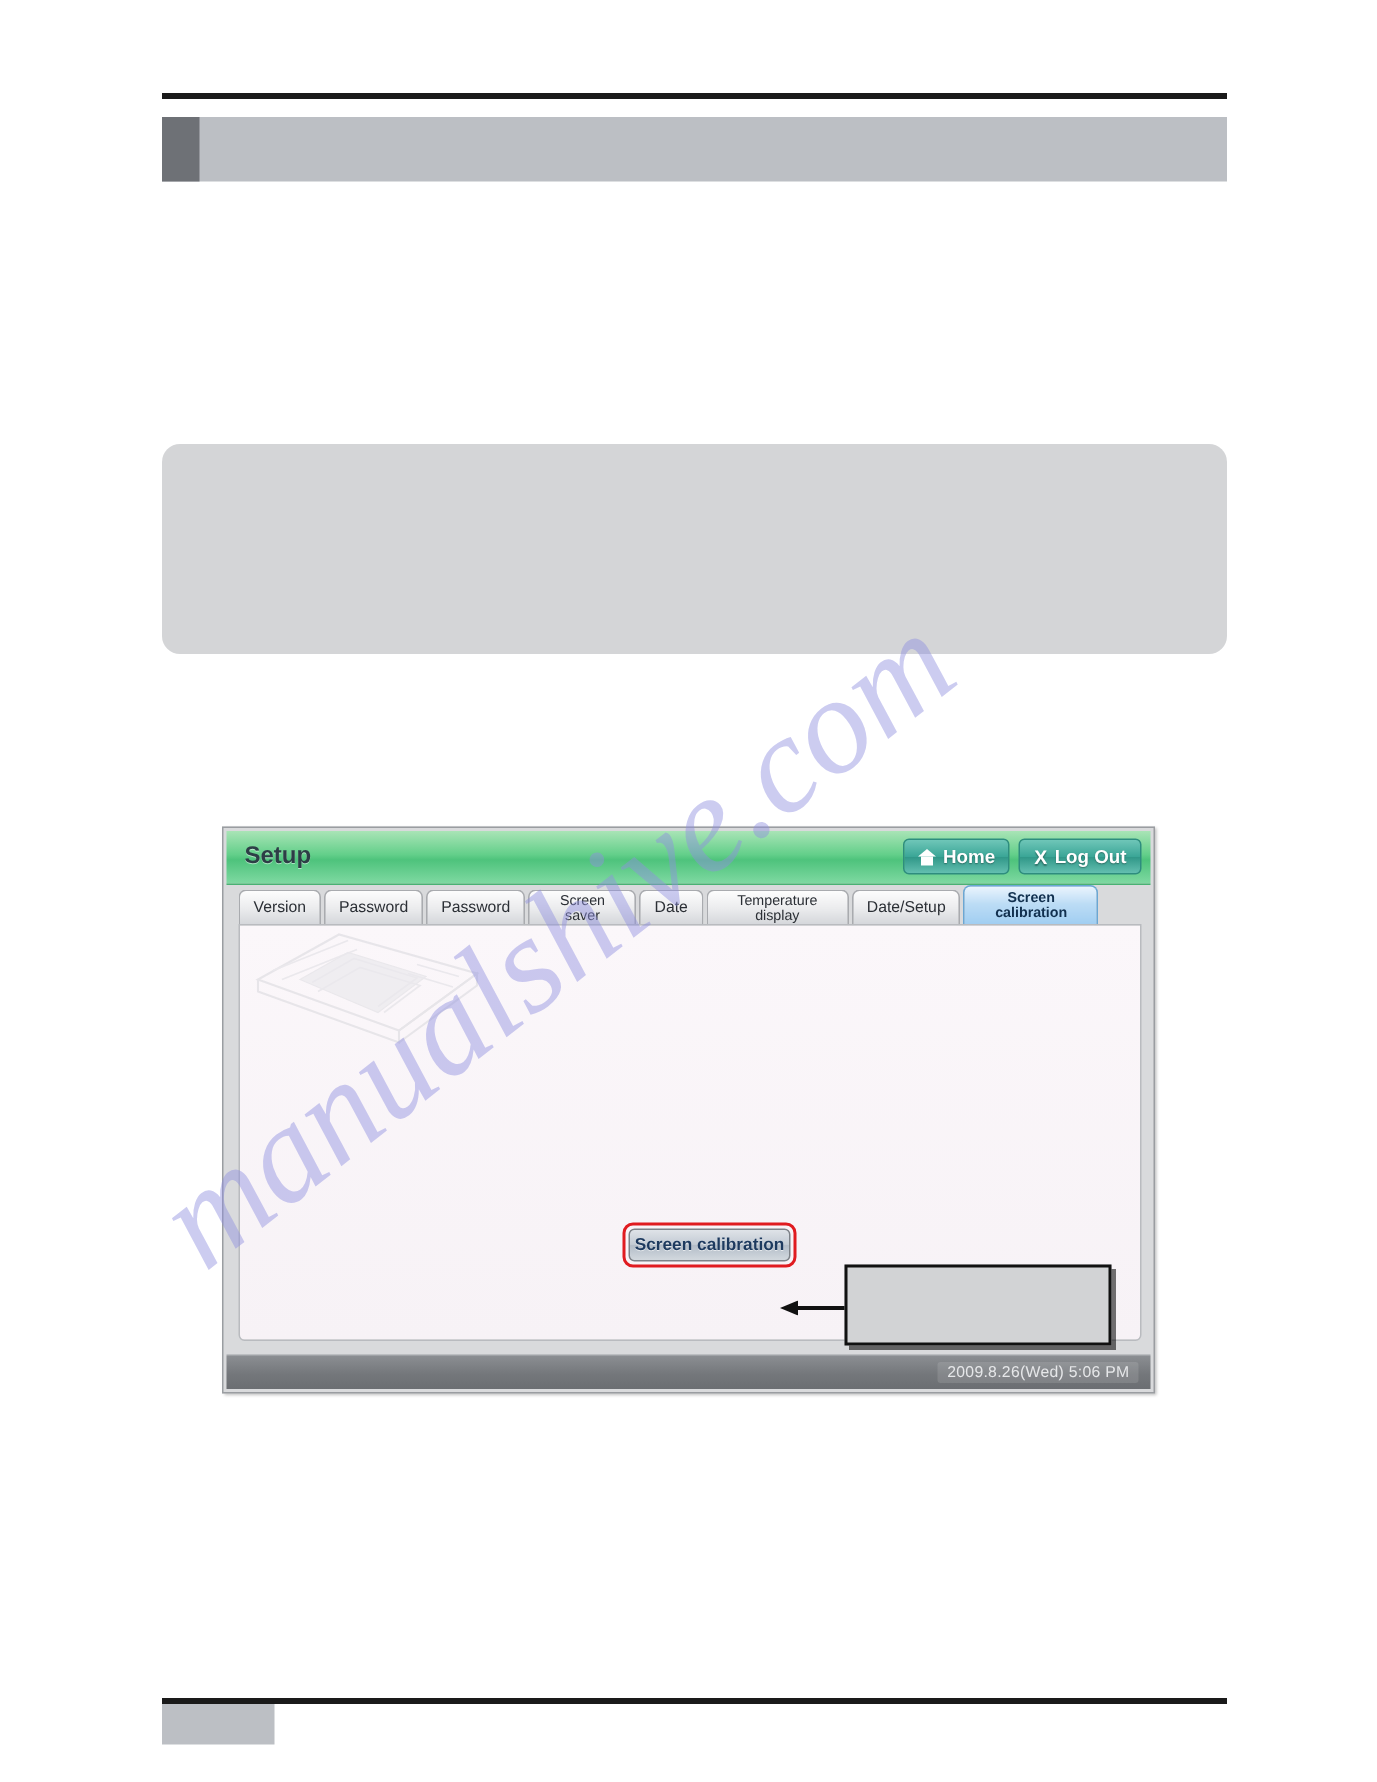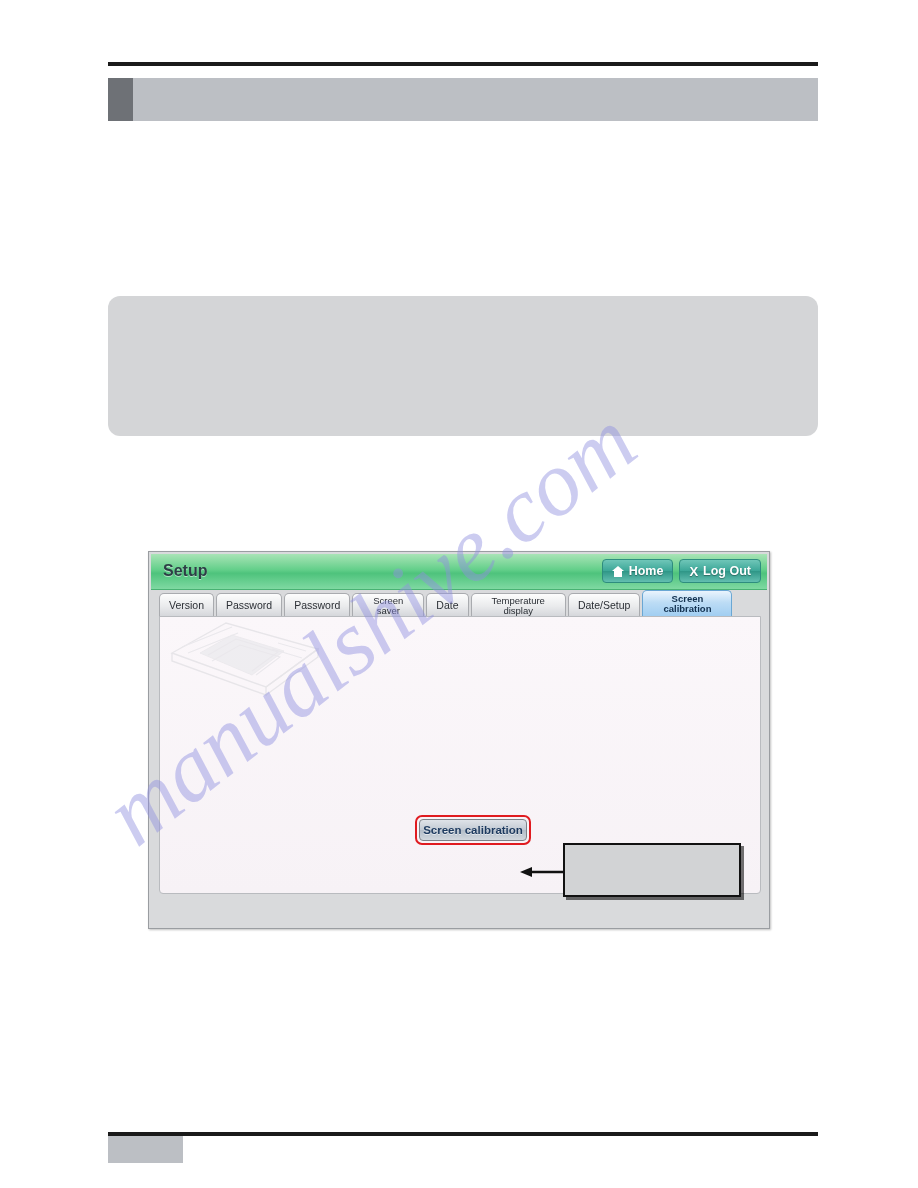--- a/index.html
+++ b/index.html
@@ -421,20 +421,23 @@
         <path d="M106 30 L136 39"></path>
       </g>
     </svg>
 
 
     <div class="calib-wrap">
       <div class="calib-btn">Screen calibration</div>
     </div>
   </div>
 
+  <div class="dev-statusbar">
+    <div class="dev-timestamp">2009.8.26(Wed)  5:06 PM</div>
+  </div>
 </div>
 
 <svg class="callout-arrow" viewBox="0 0 44 10">
   <path d="M44 5 L10 5" stroke="#111111" stroke-width="2.6" fill="none"></path>
   <path d="M0 5 L12 0 L12 10 Z" fill="#111111"></path>
 </svg>
 
 <div class="callout-box">
   <div class="callout-text"></div>
 </div>

